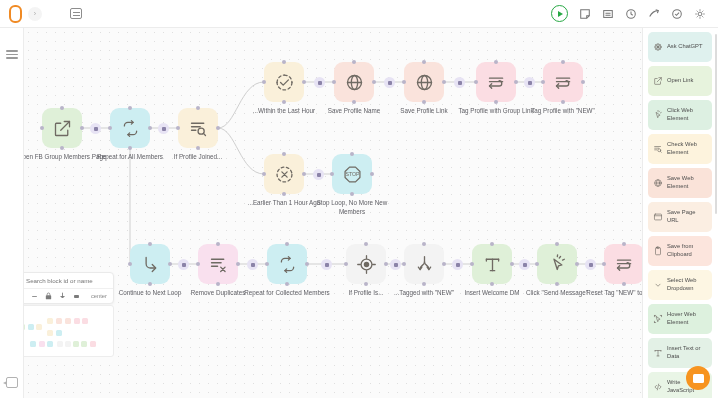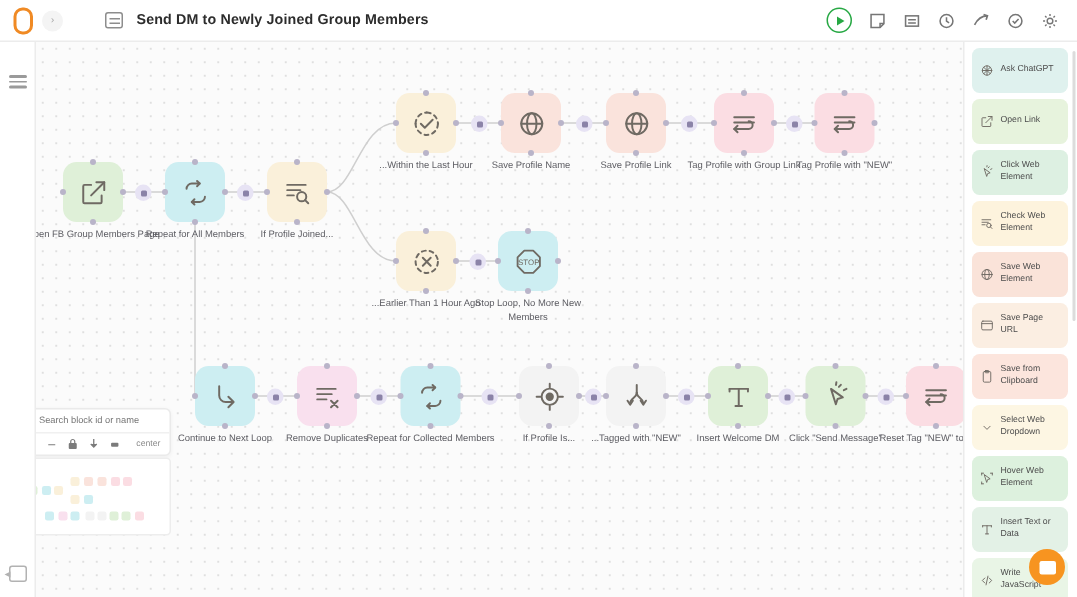--- a/index.html
+++ b/index.html
@@ -178,21 +178,20 @@
 <body>
 
 <div id="app">
 
   <div id="header">
     <div class="logo-wrap">
       <div class="logo-mark"></div>
     </div>
     <div class="collapse-pill">›</div>
     <div class="flow-icon"></div>
-    <div id="title">Send DM to Newly Joined Group Members</div>
 
     <div id="header-actions">
       <div class="play-btn"></div>
       <div class="hicon">
         <svg viewBox="0 0 14 14" fill="none" stroke="currentColor" stroke-width="1.2">
           <path d="M2 2h10v7l-3 3H2z"></path>
             <path d="M12 9H9v3"></path>
         </svg>
       </div>
       <div class="hicon">

